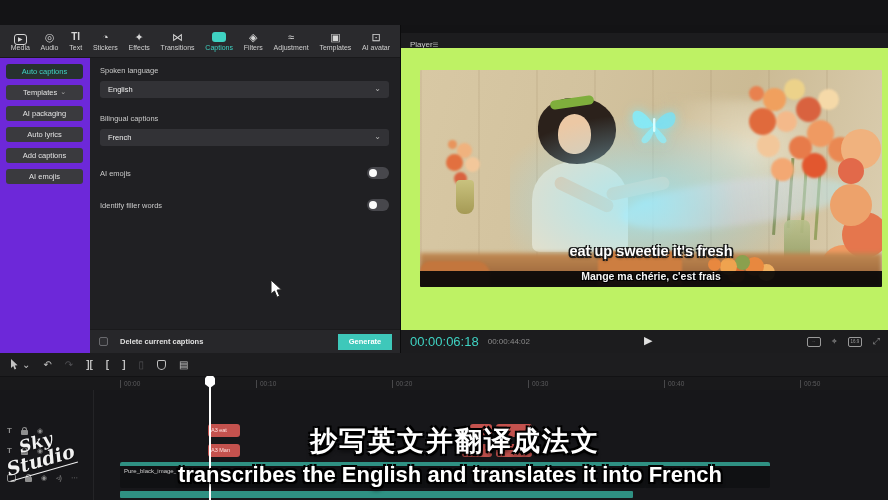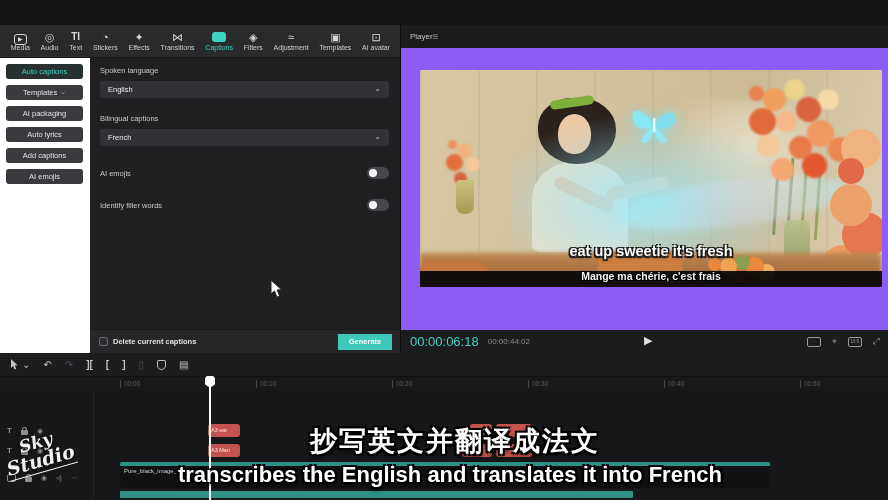--- a/index.html
+++ b/index.html
@@ -19,52 +19,52 @@
   .tb-item { display:flex; flex-direction:column; align-items:center; gap:1px; cursor:pointer; }
   .tb-ic { font-size:11px; line-height:12px; height:12px; color:#d6d6d6; }
   .tb-lbl { font-size:7px; color:#cfcfcf; white-space:nowrap; }
   .tb-item.active .tb-lbl { color:#3fd2c2; }
   .boxed { display:inline-flex; align-items:center; justify-content:center; width:13px; height:11px;
     border:1.2px solid #d6d6d6; border-radius:3px; font-size:6px; }
   .ti-glyph { font-size:10px; font-weight:bold; letter-spacing:0; }
   .cap-box { display:inline-block; width:14px; height:10px; margin-top:1px; background:#3fd2c2; border-radius:3px; }
 
   .panel { position:absolute; left:0; top:33px; width:401px; height:295px; }
-  .sidebar { position:absolute; left:0; top:0; width:90px; height:295px; background:#ffffff; padding:6px 0 0 6px; }
+  .sidebar { position:absolute; left:0; top:0; width:90px; height:295px; background:#6d28d9; padding:6px 0 0 6px; }
   .sb-btn { width:77px; height:15px; background:#3a3a3e; border-radius:3px; margin-bottom:6px;
     display:flex; align-items:center; justify-content:center; gap:3px; font-size:7.5px; color:#e2e2e2; cursor:pointer; }
   .sb-btn.active { background:#27312f; color:#3fd2c2; }
   .sb-caret { font-size:7px; color:#aaa; margin-top:-2px; }
 
   .content { position:absolute; left:90px; top:0; width:311px; height:295px; padding:8px 12px 0 10px; }
   .fld-label { font-size:7.5px; color:#c9c9c9; }
   .dropdown { margin-top:6px; height:17px; background:#323236; border-radius:3px; display:flex;
     align-items:center; justify-content:space-between; padding:0 8px; font-size:7.5px; color:#ededed; cursor:pointer; }
   .dd-caret { color:#b5b5b5; font-size:8px; margin-top:-3px; }
   .mt16 { margin-top:16px; }
   .tg-row { display:flex; align-items:center; justify-content:space-between; }
   .tg1 { margin-top:18px; } .tg2 { margin-top:21px; } .tg3 { margin-top:20px; }
   .toggle { width:22px; height:12px; border-radius:6px; background:#47474c; position:relative; cursor:pointer; }
   .toggle::after { content:""; position:absolute; left:2px; top:2px; width:8px; height:8px; border-radius:50%; background:#fbfbfb; }
 
   .panel-footer { position:absolute; left:90px; bottom:0; width:311px; height:24px; background:#27272a;
     border-top:1px solid #1a1a1c; display:flex; align-items:center; justify-content:space-between; padding:0 9px; }
-  .chk-group { display:flex; align-items:center; gap:5px; }
+  .chk-group { display:flex; align-items:center; gap:12px; }
   .checkbox { width:9px; height:9px; border:1px solid #6a6a6e; border-radius:2px; background:#2e2e31; }
   .chk-label { font-size:7.5px; color:#e0e0e0; font-weight:bold; }
   .generate-btn { width:54px; height:16px; background:#3ec8ba; border:none; border-radius:0;
     color:#ffffff; font-size:7.5px; font-weight:bold; display:flex; align-items:center; justify-content:center; cursor:pointer; }
 
   
   .right { position:absolute; left:401px; top:25px; width:487px; height:328px; background:#131315; }
-  .player-header { position:absolute; left:0; top:0; width:487px; height:23px; background:#1c1c1e;
+  .player-header { position:absolute; left:0; top:8px; width:487px; height:23px; background:#1c1c1e;
     display:flex; align-items:center; justify-content:flex-start; padding:0 9px; }
   .player-title { font-size:8px; color:#c9c9c9; }
   .menu-ic { font-size:10px; color:#8d8d8d; cursor:pointer; }
-  .video-area { position:absolute; left:0; top:23px; width:487px; height:307px; background:#8b5cf6; }
+  .video-area { position:absolute; left:0; top:23px; width:487px; height:307px; background:#bef264; }
   .video-frame { position:absolute; left:19px; top:22px; width:462px; height:217px; overflow:hidden; border-radius:1px;
     background:linear-gradient(105deg,#d8c8a4 0%,#d2c29e 35%,#cbba94 65%,#dccfb2 100%); }
   .vf-panels { position:absolute; inset:0; background:repeating-linear-gradient(90deg, rgba(120,95,60,.18) 0 2px, transparent 2px 58px); opacity:.5; }
   .vf-window { position:absolute; right:70px; top:30px; width:150px; height:120px;
     background:radial-gradient(ellipse at 60% 40%, rgba(235,228,205,.85), rgba(205,190,155,.2) 75%); filter:blur(4px); }
   .vf-hair { position:absolute; left:118px; top:28px; width:78px; height:66px; border-radius:48% 52% 55% 55%; background:#2b211b; }
   .vf-band { position:absolute; left:130px; top:28px; width:44px; height:9px; border-radius:5px; background:#7fae3c; transform:rotate(-8deg); }
   .vf-face { position:absolute; left:138px; top:44px; width:33px; height:40px; border-radius:50% 50% 46% 46%; background:#ecc8a4; }
   .vf-body { position:absolute; left:112px; top:92px; width:96px; height:90px; border-radius:42% 42% 8% 8%; background:#e9e0c8; }
   .vf-arm { position:absolute; width:64px; height:13px; border-radius:7px; background:#eac7a2; }

